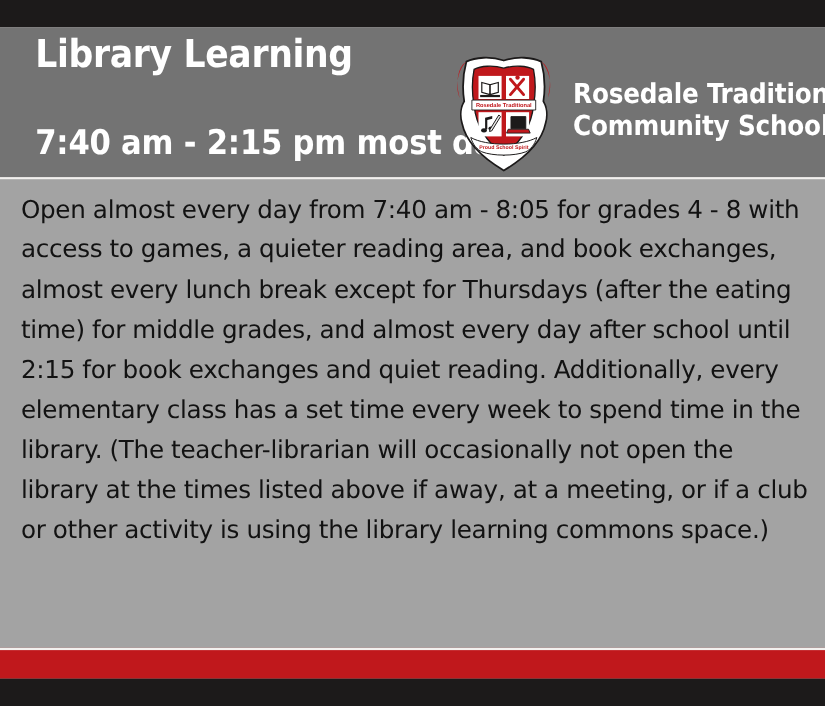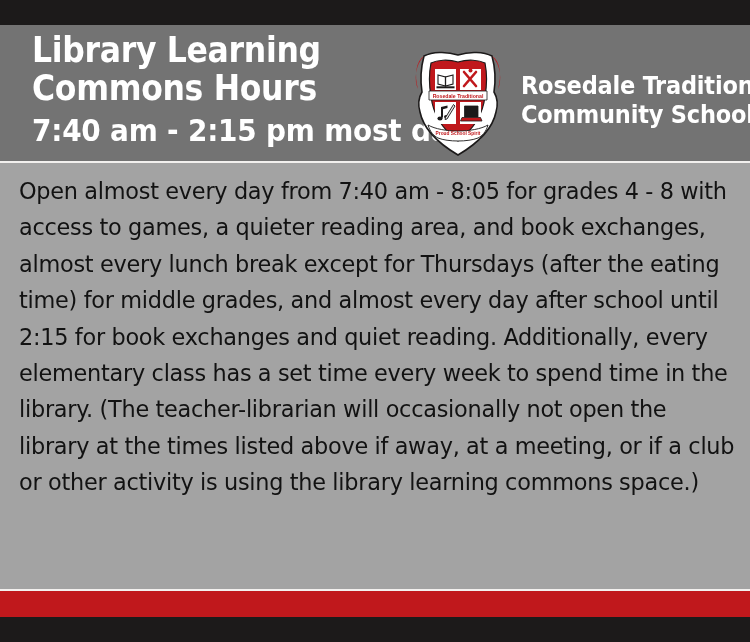--- a/index.html
+++ b/index.html
@@ -138,21 +138,20 @@
 <body>
 
 <div class="poster">
 
   <div class="bar-top-dark"></div>
 
   <div class="header-band">
 
     <div class="header-titles">
       <div class="title-line">Library Learning</div>
-      <div class="title-line">Commons Hours</div>
     </div>
 
     <div class="subtitle-line">7:40 am - 2:15 pm most days</div>
 
     <div class="crest-wrap">
       <svg width="112" height="112" viewBox="0 0 112 112">
 
         <path d="M56 6 C44 2 30 3 22 7 C19 18 18 30 20 43 C17 48 16 56 18 63 C21 78 34 93 56 106 C78 93 91 78 94 63 C96 56 95 48 92 43 C94 30 93 18 90 7 C82 3 68 2 56 6 Z" fill="#ffffff" stroke="#1c1a1a" stroke-width="1.6"></path>
 
         <path d="M22 7 C14 12 12 26 16 40 C12 32 13 16 22 7 Z" fill="#c0181c"></path>

